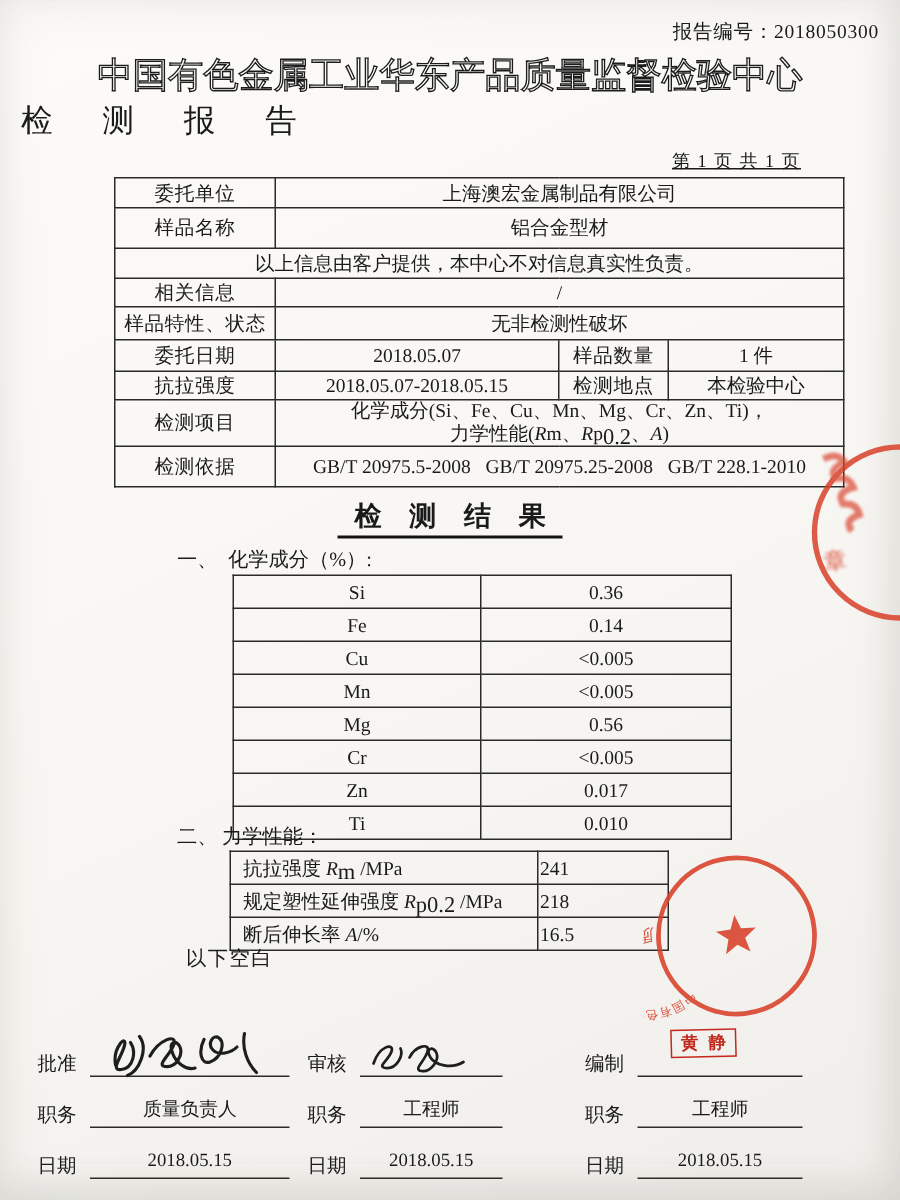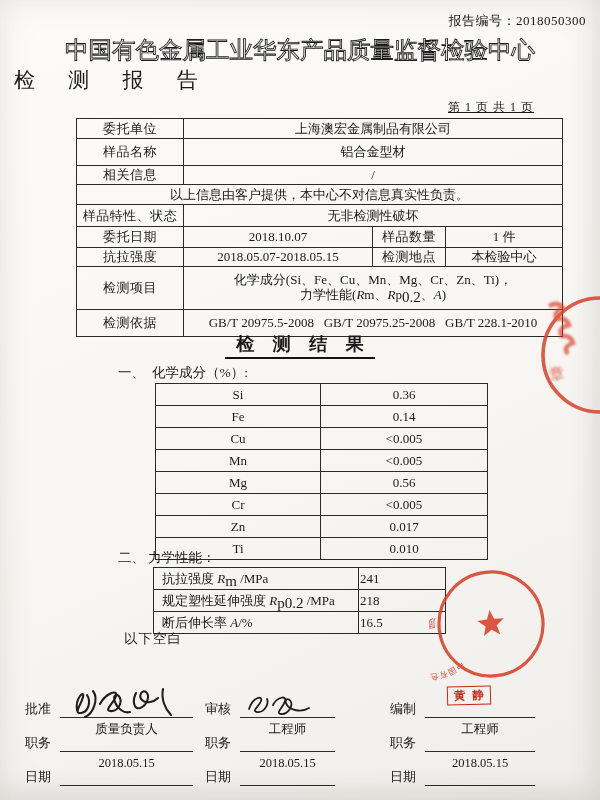--- a/index.html
+++ b/index.html
@@ -38,21 +38,21 @@
   .chem-table td{border:1px solid #2a2a26;font-size:13px;height:19px;text-align:center;vertical-align:middle;}
   .mech-table{top:567px;left:153px;width:292px;table-layout:fixed;border:1.5px solid #23231f;}
   .mech-table td{border:1px solid #2a2a26;font-size:13px;height:19px;vertical-align:middle;}
   .mech-table td.ml{text-align:left;padding-left:8px;}
   .mech-table td.mv{text-align:left;}
   .blank-note{top:630px;left:124px;font-size:13.5px;letter-spacing:1px;}
   
   .f-row{position:absolute;display:flex;align-items:flex-end;height:21px;}
   .f-label{font-size:13px;margin-right:9px;white-space:nowrap;}
   .f-field{flex:1;border-bottom:1.2px solid #2b2b27;text-align:center;font-size:12.5px;
-           padding-bottom:13px;min-height:16px;}
+           padding-bottom:3px;min-height:16px;}
   
   .name-stamp{top:686px;left:447px;border:1.6px solid #c4281c;color:#c0281c;font-size:11.5px;
               font-weight:bold;letter-spacing:2px;padding:1px 4px 1px 6px;transform:rotate(-1.5deg);
               background:rgba(255,255,255,0);}
   .qc-stamp{top:562px;left:429px;opacity:.88;}
   .partial-stamp{top:268px;left:515px;opacity:.85;}
   .sig{pointer-events:none;}
 </style>
 </head>
 <body>
@@ -74,44 +74,44 @@
       </colgroup>
     <tbody>
         <tr style="height:20px">
       <td class="lbl">委托单位</td>
       <td colspan="3">上海澳宏金属制品有限公司</td>
     </tr>
     <tr style="height:27px">
       <td class="lbl">样品名称</td>
       <td colspan="3">铝合金型材</td>
     </tr>
+    <tr style="height:20px">
+      <td colspan="4">以上信息由客户提供，本中心不对信息真实性负责。</td>
+    </tr>
     <tr style="height:19px">
       <td class="lbl">相关信息</td>
       <td colspan="3">/</td>
     </tr>
-    <tr style="height:20px">
-      <td colspan="4">以上信息由客户提供，本中心不对信息真实性负责。</td>
-    </tr>
     <tr style="height:22px">
       <td class="lbl">样品特性、状态</td>
       <td colspan="3">无非检测性破坏</td>
     </tr>
     <tr style="height:21px">
       <td class="lbl">委托日期</td>
-      <td>2018.10.07</td>
+      <td>2018.05.07</td>
       <td class="lbl">样品数量</td>
       <td>1 件</td>
     </tr>
     <tr style="height:19px">
       <td class="lbl">抗拉强度</td>
       <td>2018.05.07-2018.05.15</td>
       <td class="lbl">检测地点</td>
       <td>本检验中心</td>
     </tr>
-    <tr style="height:43px">
+    <tr style="height:31px">
       <td class="lbl">检测项目</td>
       <td colspan="3" class="two-line">
         <div>化学成分(Si、Fe、Cu、Mn、Mg、Cr、Zn、Ti)，</div>
         <div><span>力学性能(</span><span class="it">R</span><span>m、</span><span class="it">R</span><span>p</span><sub>0.2</sub><span>、</span><span class="it">A</span><span>)</span></div>
           </td>
     </tr>
     <tr style="height:27px">
       <td class="lbl">检测依据</td>
       <td colspan="3" class="ws-pre">GB/T 20975.5-2008   GB/T 20975.25-2008   GB/T 228.1-2010</td>
     </tr>

